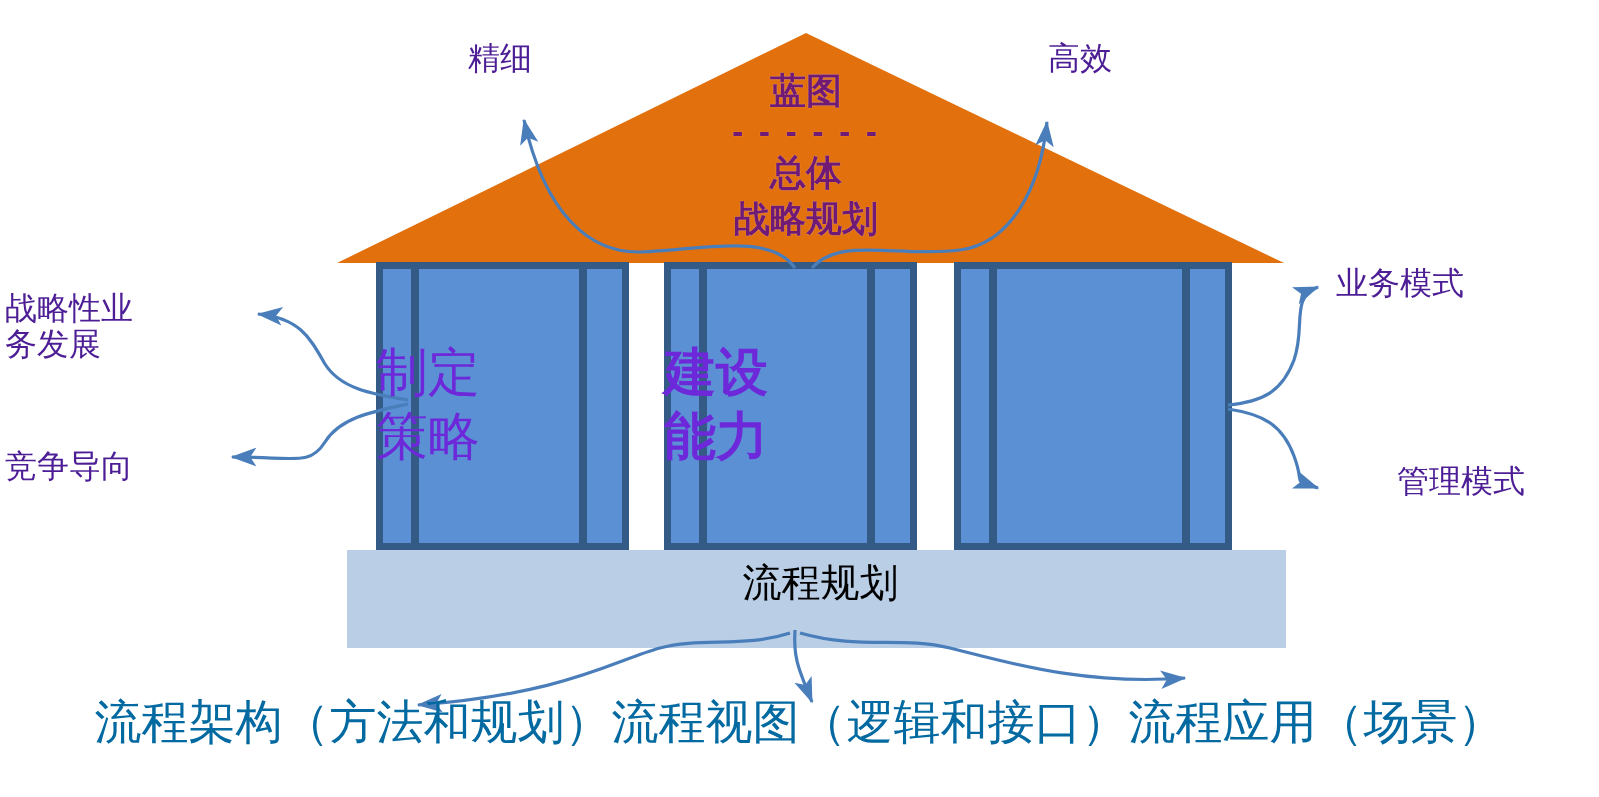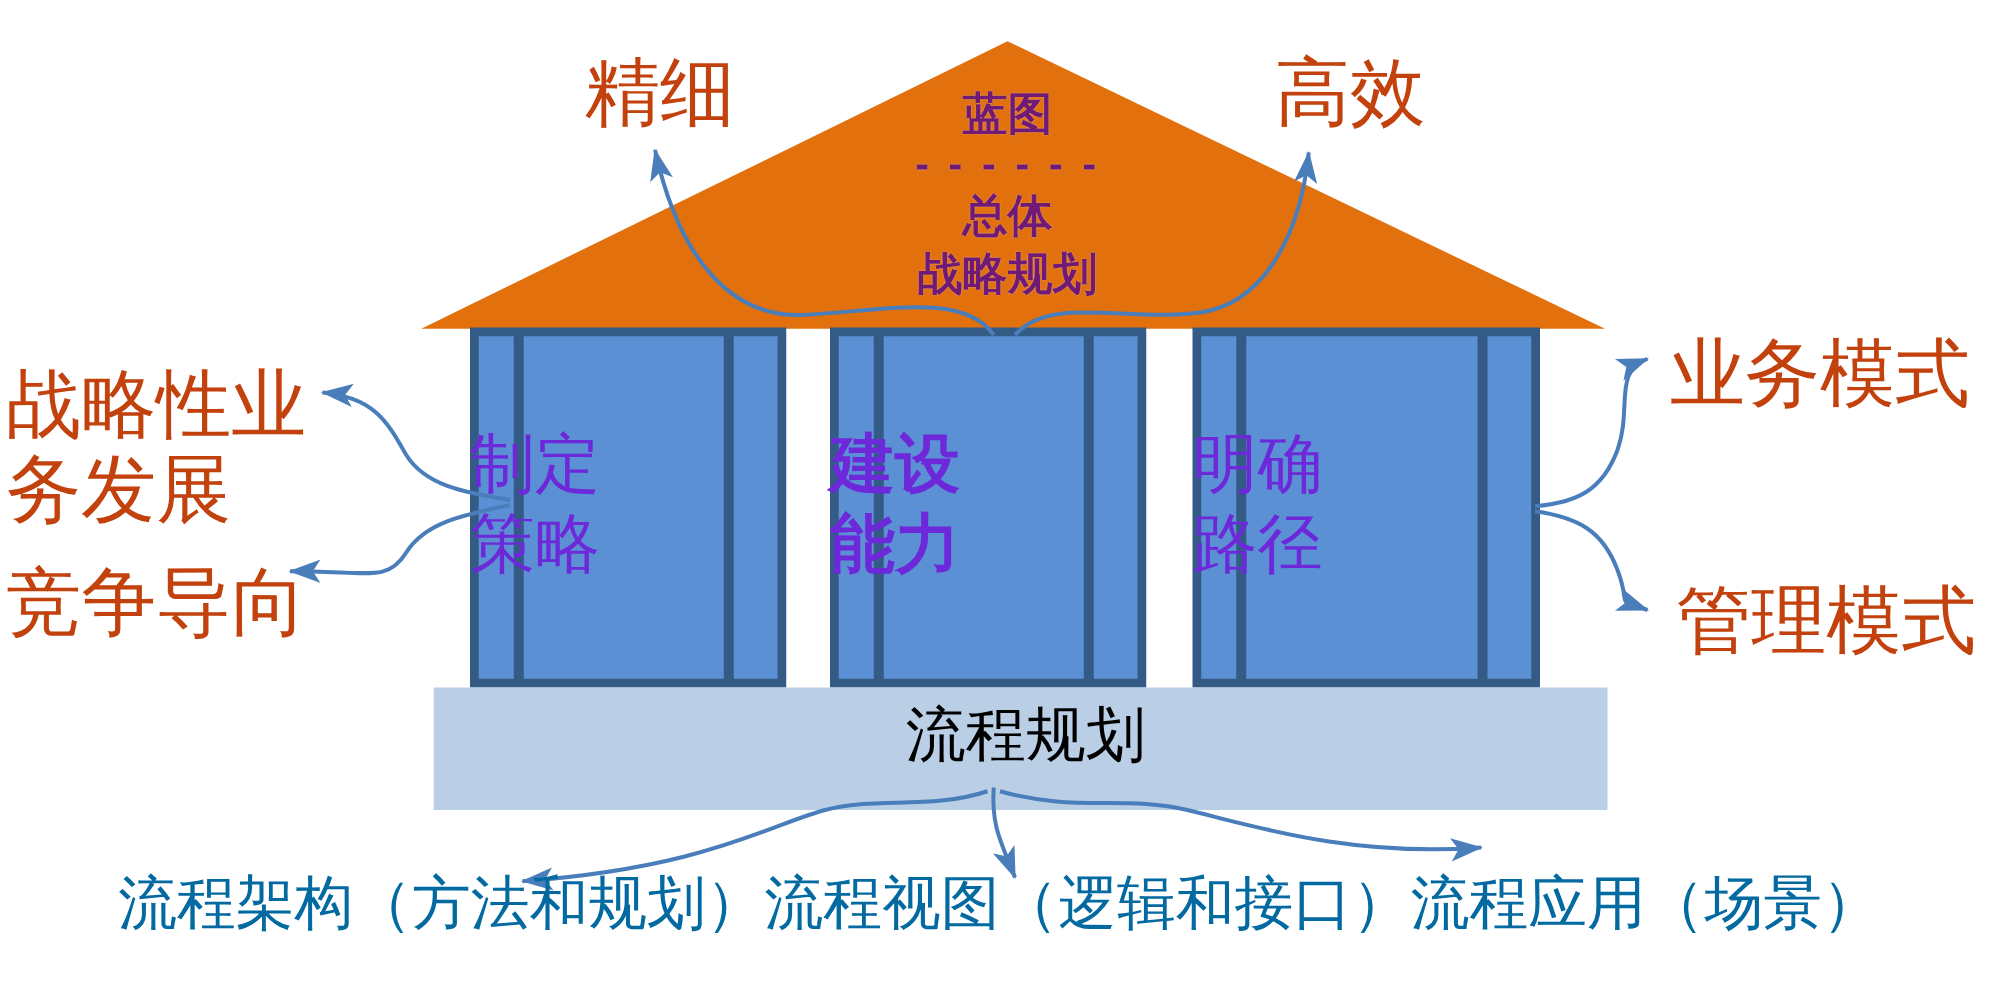--- a/index.html
+++ b/index.html
@@ -19,22 +19,22 @@
   }
   #vec {
     position: absolute;
     left: 0; top: 0;
     width: 1599px;
     height: 797px;
   }
 
   .lbl {
     position: absolute;
-    color: #c2410c;
-    font-size: 60px;
+    color: #4c1d95;
+    font-size: 32px;
     line-height: 1.14;
     white-space: pre;
     letter-spacing: 0px;
   }
 
   
   .roof-text {
     position: absolute;
     left: 648px;
     top: 68px;
@@ -69,21 +69,21 @@
   .pillar-label span { display: block; }
 
   
   #base-label {
     position: absolute;
     left: 355px;
     top: 560px;
     width: 931px;
     text-align: center;
     color: #000000;
-    font-size: 48px;
+    font-size: 39px;
     line-height: 1.2;
   }
 
   
   #label-left-top   { left: 5px;   top: 290px;  width: 230px; }
   #label-left-bot   { left: 5px;   top: 448px;  width: 230px; }
   #label-right-top  { left: 1336px; top: 265px; width: 250px; }
   #label-right-bot  { left: 1336px; top: 463px; width: 250px; text-align: center; }
   #label-top-left   { left: 468px; top: 40px;   width: 170px; }
   #label-top-right  { left: 995px; top: 40px;   width: 170px; text-align: center; }
@@ -162,24 +162,20 @@
   </div>
 
   <div class="pillar-label" id="pillar-label-1">
     <span>制定</span>
     <span>策略</span>
   </div>
   <div class="pillar-label" id="pillar-label-2">
     <span>建设</span>
     <span>能力</span>
   </div>
-  <div class="pillar-label" id="pillar-label-3">
-    <span>明确</span>
-    <span>路径</span>
-  </div>
 
   <div id="base-label">流程规划</div>
 
   <div class="lbl" id="label-top-left">精细</div>
   <div class="lbl" id="label-top-right">高效</div>
   <div class="lbl" id="label-left-top">战略性业
 务发展</div>
   <div class="lbl" id="label-left-bot">竞争导向</div>
   <div class="lbl" id="label-right-top">业务模式</div>
   <div class="lbl" id="label-right-bot">管理模式</div>

